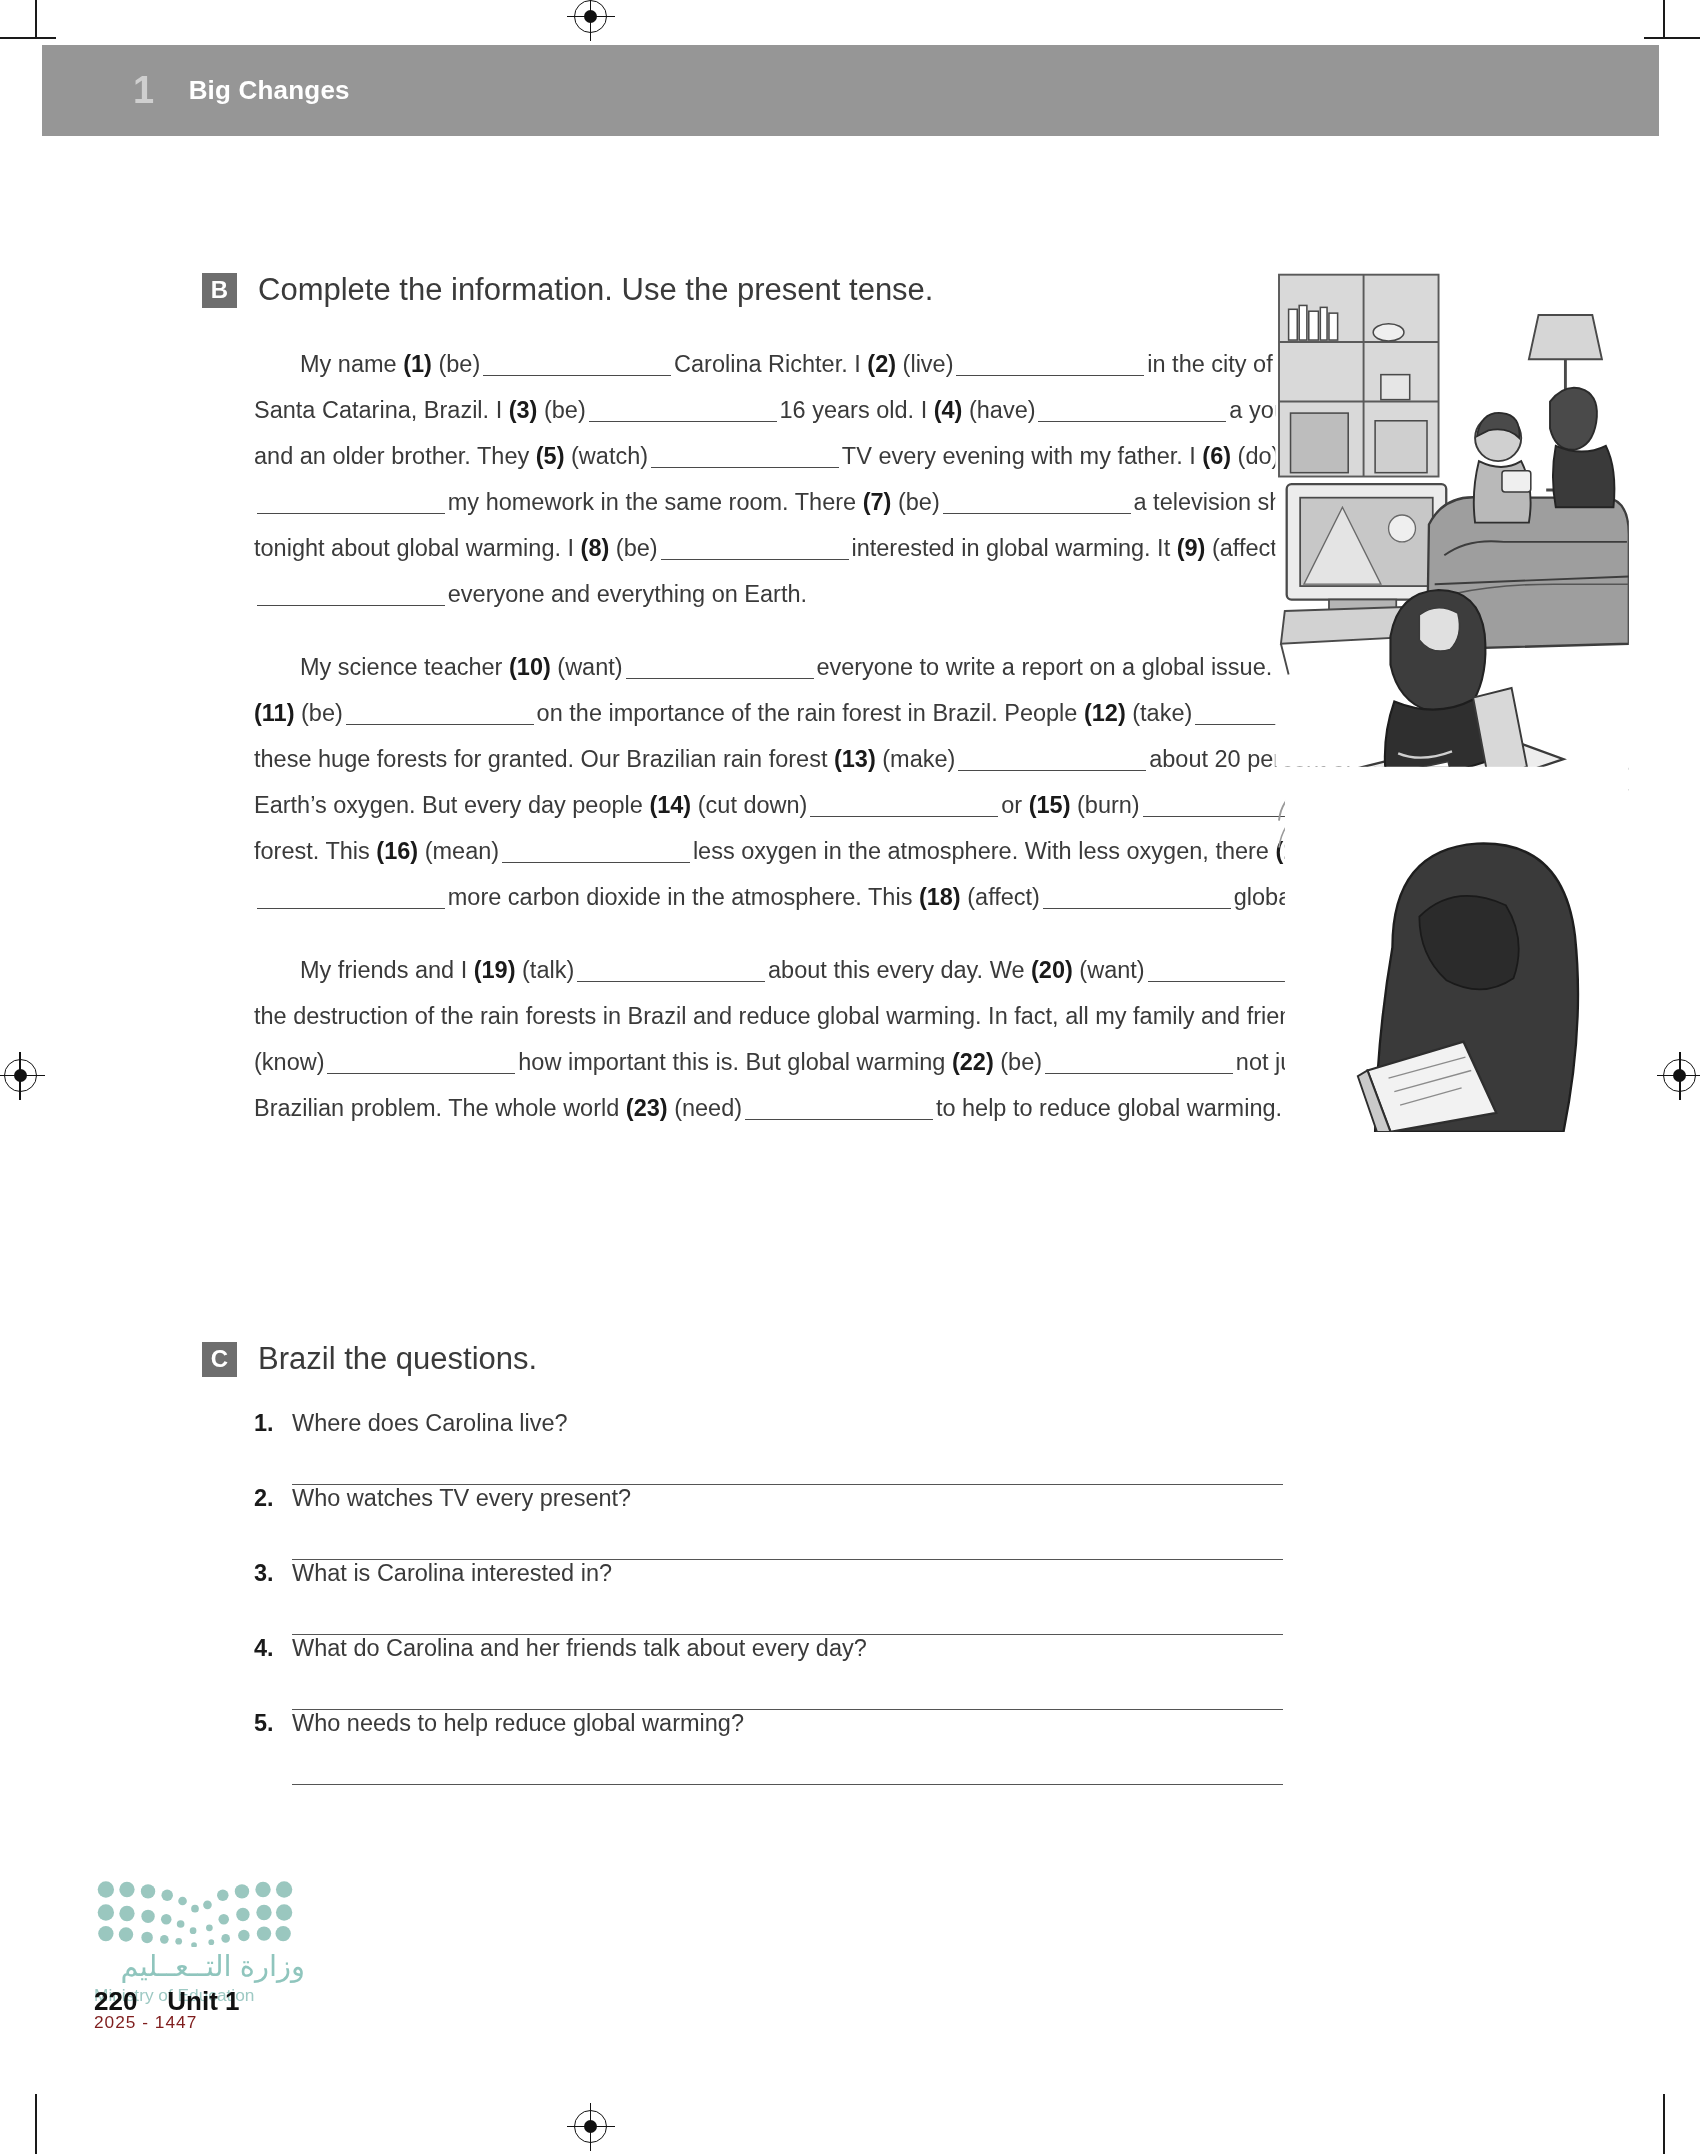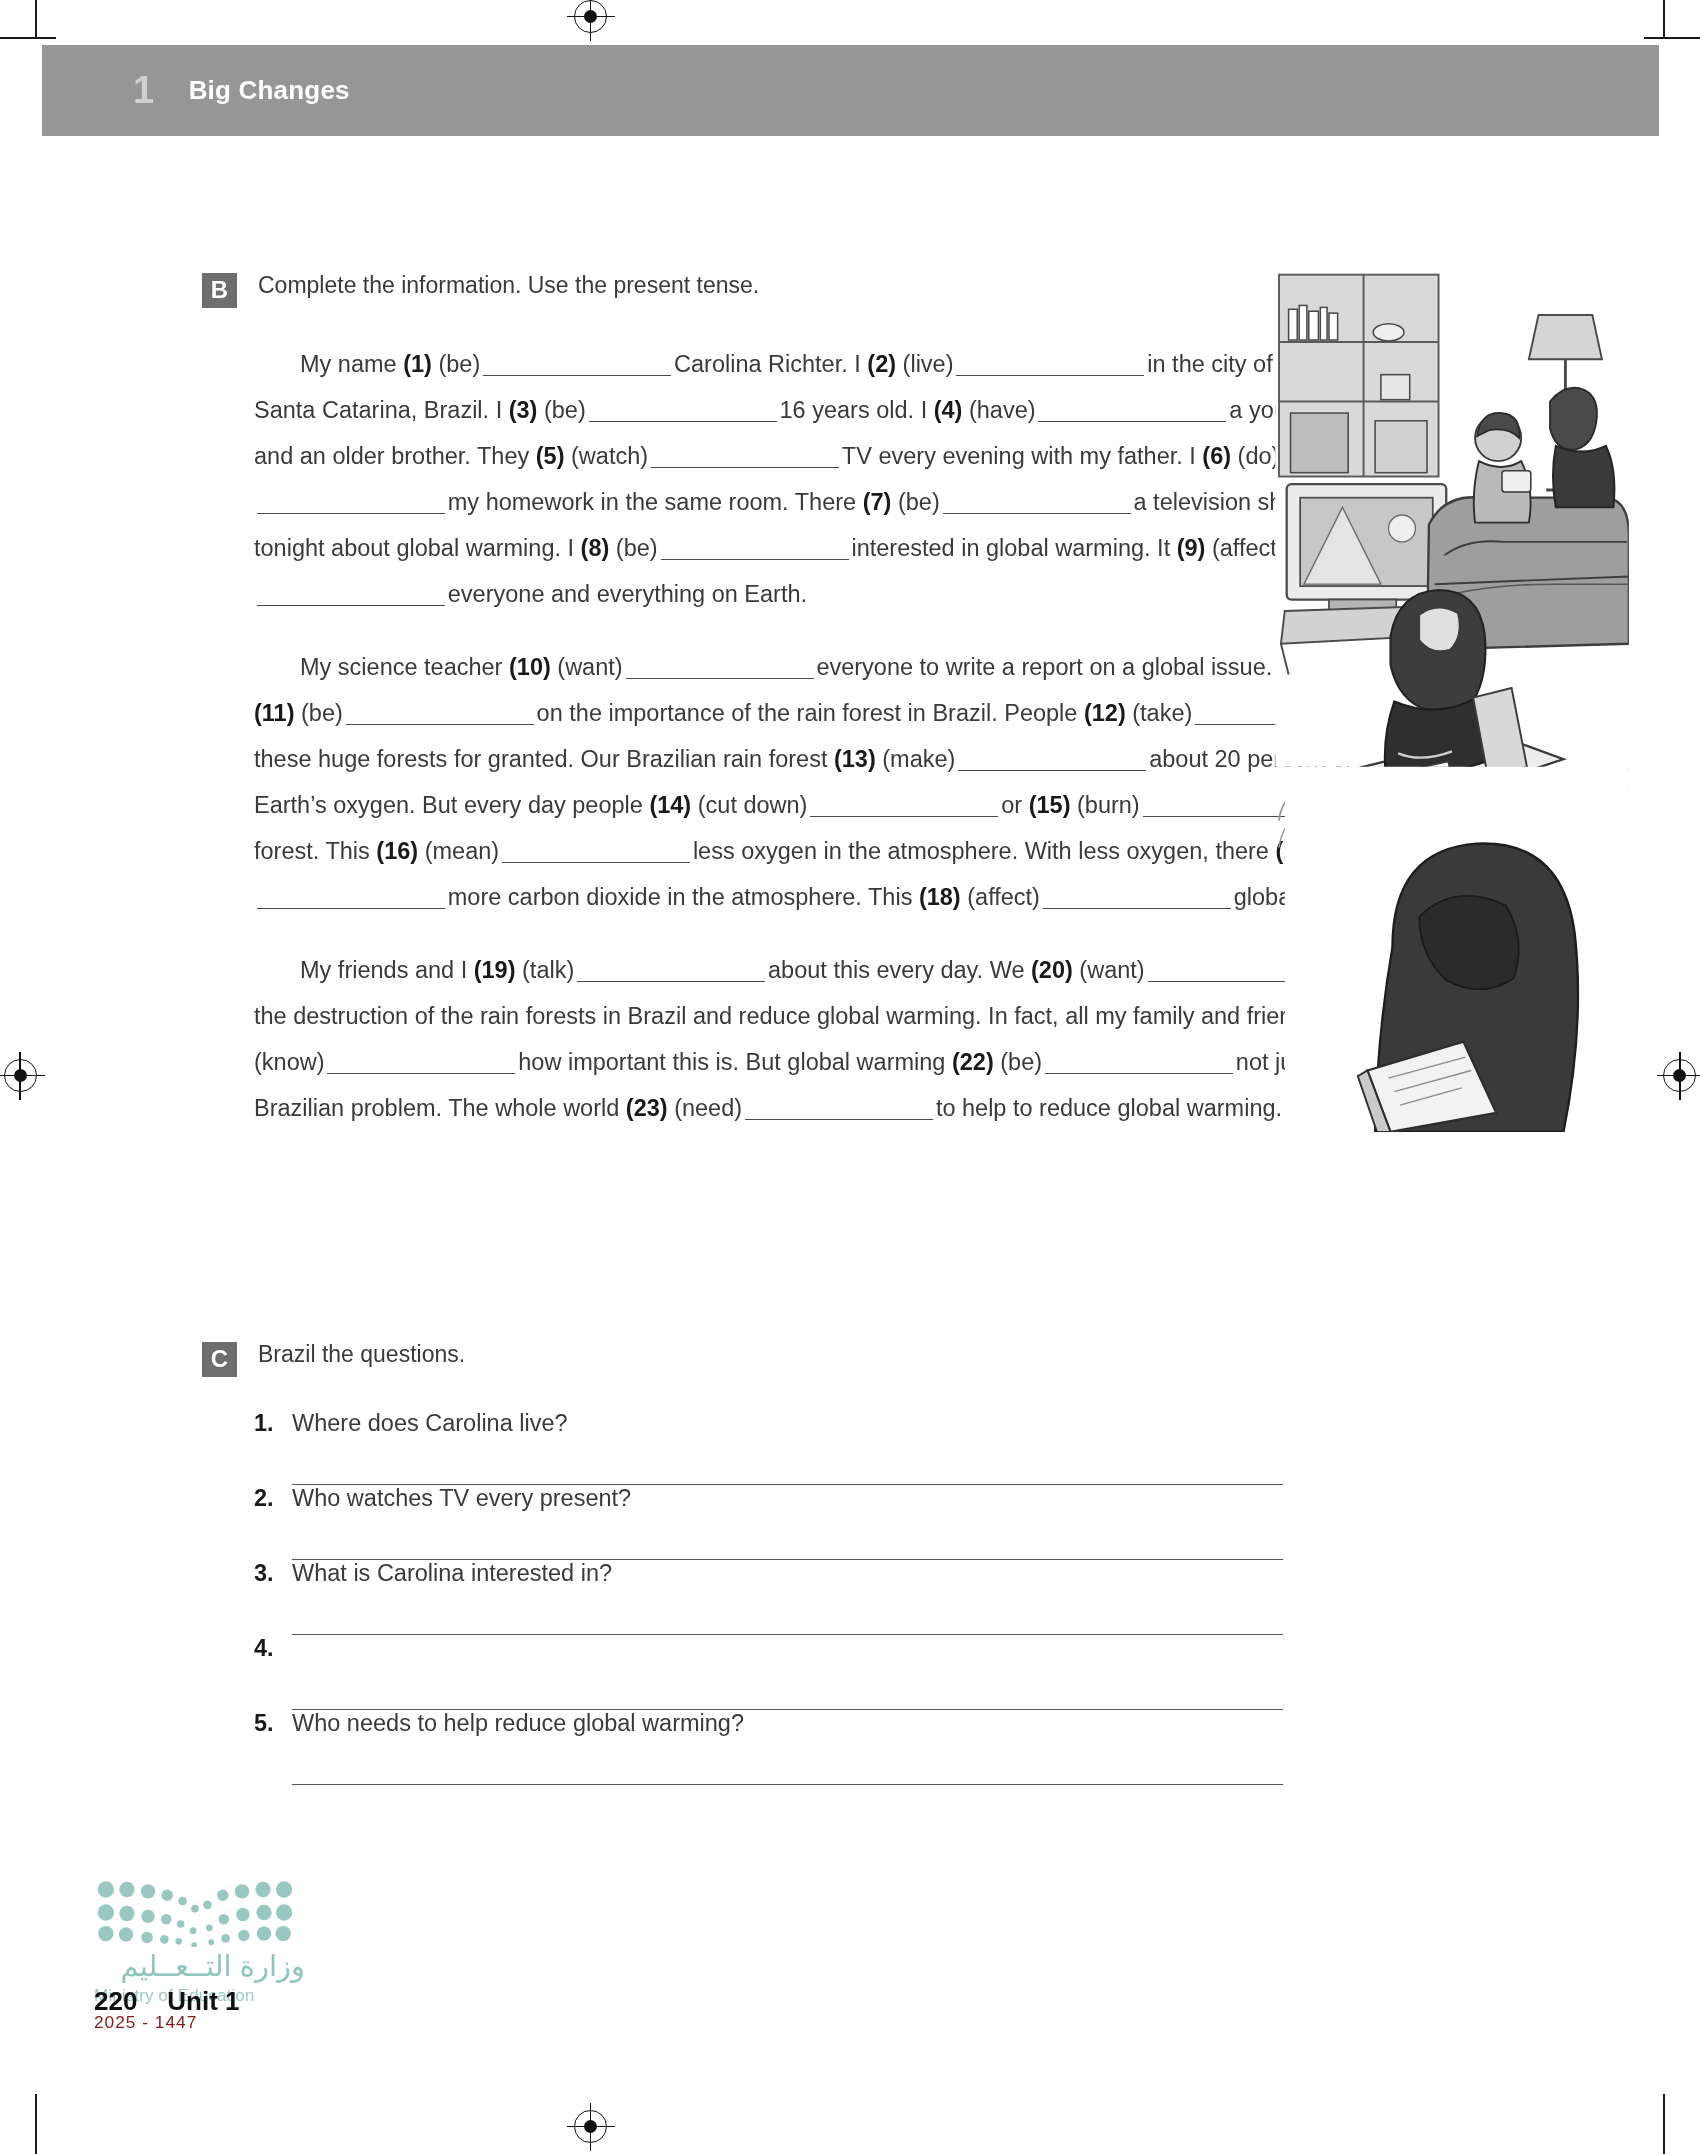--- a/index.html
+++ b/index.html
@@ -70,21 +70,21 @@
     font-size: 24px;
     font-weight: 700;
     display: flex;
     align-items: center;
     justify-content: center;
     flex: 0 0 auto;
     margin-top: 1.9px;
   }
   .ex-instr {
     margin-left: 21px;
-    font-size: 23px;
+    font-size: 31px;
     color: #3a3a3a;
     line-height: 1.25;
   }
 
   .passage {
     position: absolute;
     left: 254px;
     width: 1167px;
     font-size: 23.5px;
     color: #3a3a3a;
@@ -353,20 +353,21 @@
       <div class="q-item">
         <div class="q-row">
           <div class="q-num">3.</div>
           <div class="q-text">What is Carolina interested in?</div>
         </div>
         <div class="q-line"></div>
       </div>
       <div class="q-item">
         <div class="q-row">
           <div class="q-num">4.</div>
+          <div class="q-text">What do Carolina and her friends talk about every day?</div>
         </div>
         <div class="q-line"></div>
       </div>
       <div class="q-item">
         <div class="q-row">
           <div class="q-num">5.</div>
           <div class="q-text">Who needs to help reduce global warming?</div>
         </div>
         <div class="q-line"></div>
       </div>

